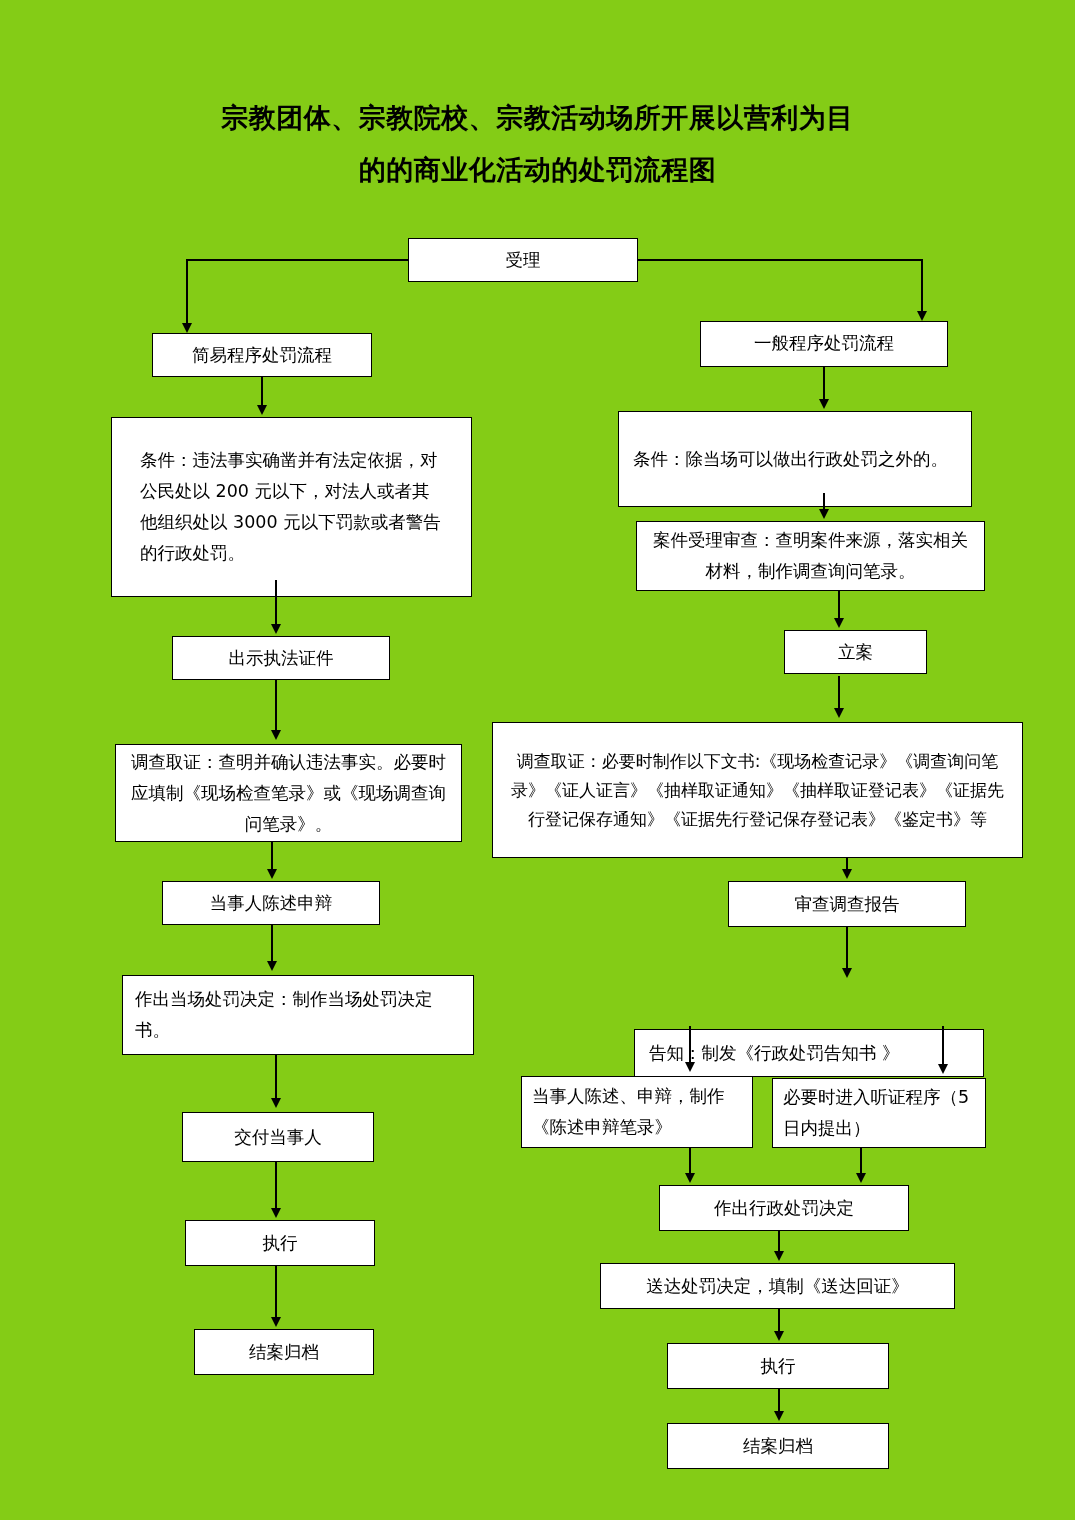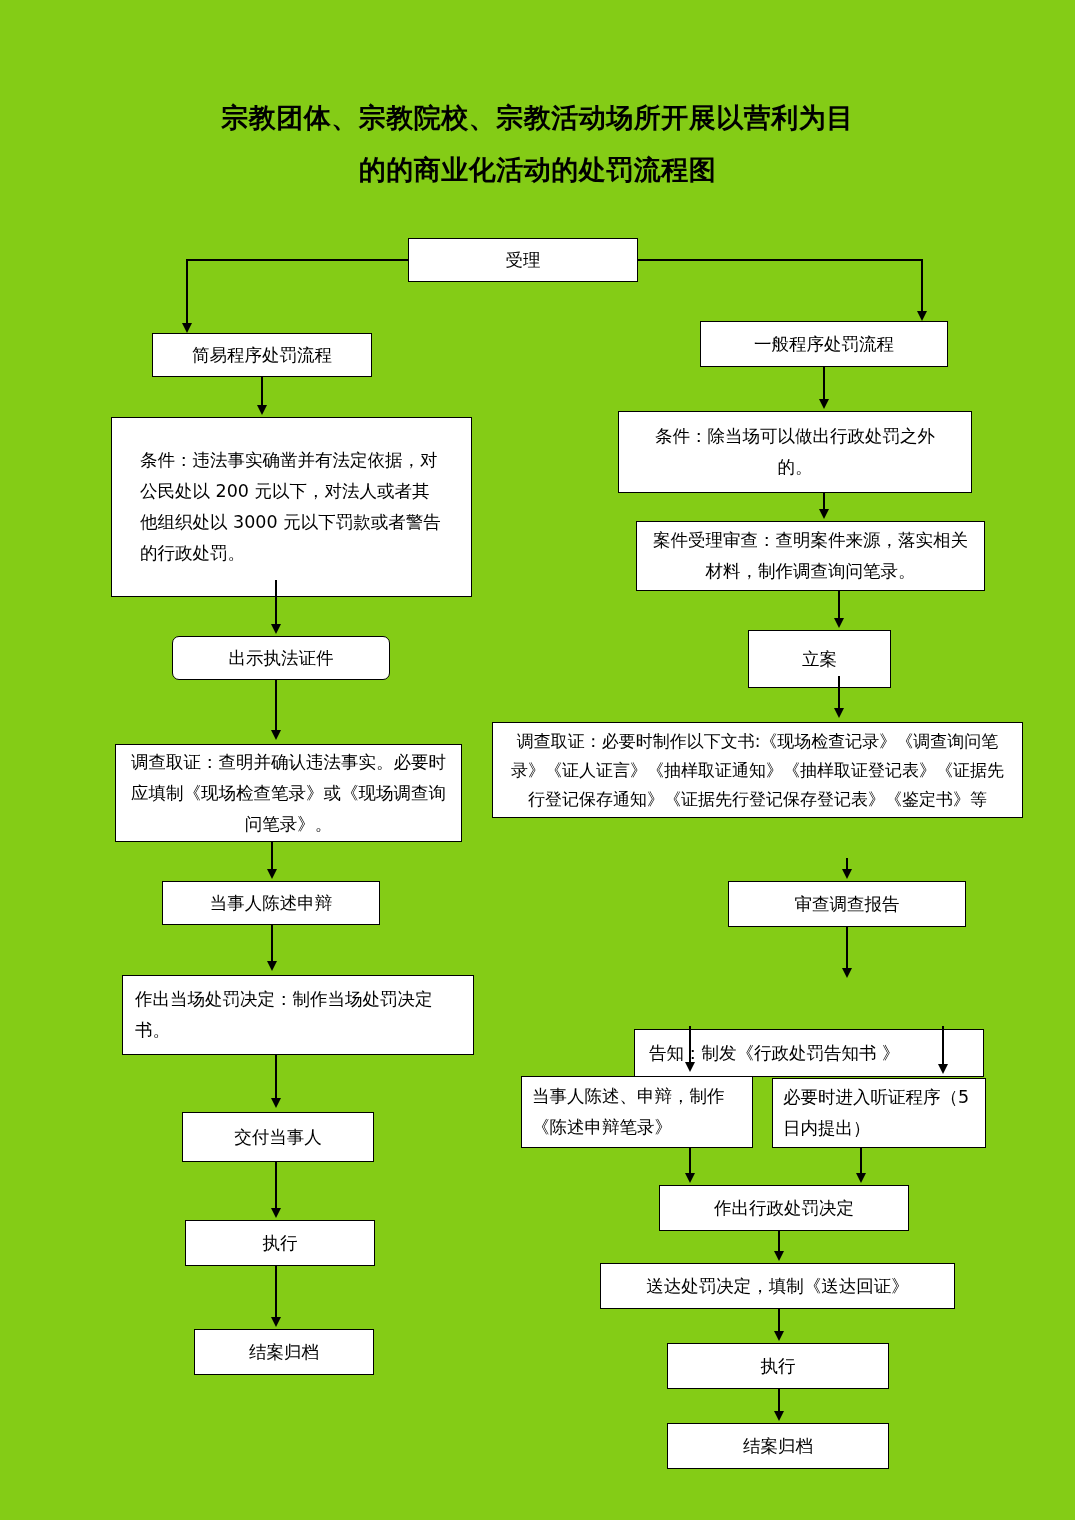--- a/index.html
+++ b/index.html
@@ -77,49 +77,49 @@
   </div>
 
   <div class="node" style="left:408px; top:238px; width:230px; height:44px;">
     <span class="txt">受理</span>
   </div>
 
   <div class="node" style="left:152px; top:333px; width:220px; height:44px;justify-content:center;">
     <span class="txt">简易程序处罚流程</span>
   </div>
 
-  <div class="node" style="left:700px; top:321px; width:248px; height:46px;">
+  <div class="node" style="left:700px; top:321px; width:248px; height:46px;font-family:Liberation Mono, monospace;">
     <span class="txt">一般程序处罚流程</span>
   </div>
 
   <div class="node left-align" style="left:111px; top:417px; width:361px; height:180px; padding:8px 28px;">
     <span class="txt">条件：违法事实确凿并有法定依据，对公民处以 200 元以下，对法人或者其他组织处以 3000 元以下罚款或者警告的行政处罚。</span>
   </div>
 
-  <div class="node left-align" style="left:618px; top:411px; width:354px; height:82px; padding:6px 20px; text-align:center; justify-content:center;">
+  <div class="node left-align" style="left:618px; top:411px; width:354px; height:96px; padding:6px 14px; text-align:left; justify-content:center;">
     <span class="txt">条件：除当场可以做出行政处罚之外的。</span>
   </div>
 
   <div class="node" style="left:636px; top:521px; width:349px; height:70px; padding:4px 12px;">
     <span class="txt">案件受理审查：查明案件来源，落实相关材料，制作调查询问笔录。</span>
   </div>
 
-  <div class="node" style="left:172px; top:636px; width:218px; height:44px;border-radius:7px;">
+  <div class="node" style="left:172px; top:636px; width:218px; height:44px;">
     <span class="txt">出示执法证件</span>
   </div>
 
-  <div class="node" style="left:748px; top:630px; width:143px; height:58px;">
+  <div class="node" style="left:784px; top:630px; width:143px; height:44px;">
     <span class="txt">立案</span>
   </div>
 
   <div class="node left-align" style="left:115px; top:744px; width:347px; height:98px; padding:4px 12px; text-align:center; justify-content:center;">
     <span class="txt">调查取证：查明并确认违法事实。必要时应填制《现场检查笔录》或《现场调查询问笔录》。</span>
   </div>
 
-  <div class="node" style="left:492px; top:722px; width:531px; height:96px; padding:4px 10px; font-size:17px; line-height:29px;">
+  <div class="node" style="left:492px; top:722px; width:531px; height:136px; padding:4px 10px; font-size:17px; line-height:29px;">
     <span class="txt">调查取证：必要时制作以下文书:《现场检查记录》《调查询问笔录》《证人证言》《抽样取证通知》《抽样取证登记表》《证据先行登记保存通知》《证据先行登记保存登记表》《鉴定书》等</span>
   </div>
 
   <div class="node" style="left:162px; top:881px; width:218px; height:44px;">
     <span class="txt">当事人陈述申辩</span>
   </div>
 
   <div class="node" style="left:728px; top:881px; width:238px; height:46px;">
     <span class="txt">审查调查报告</span>
   </div>

